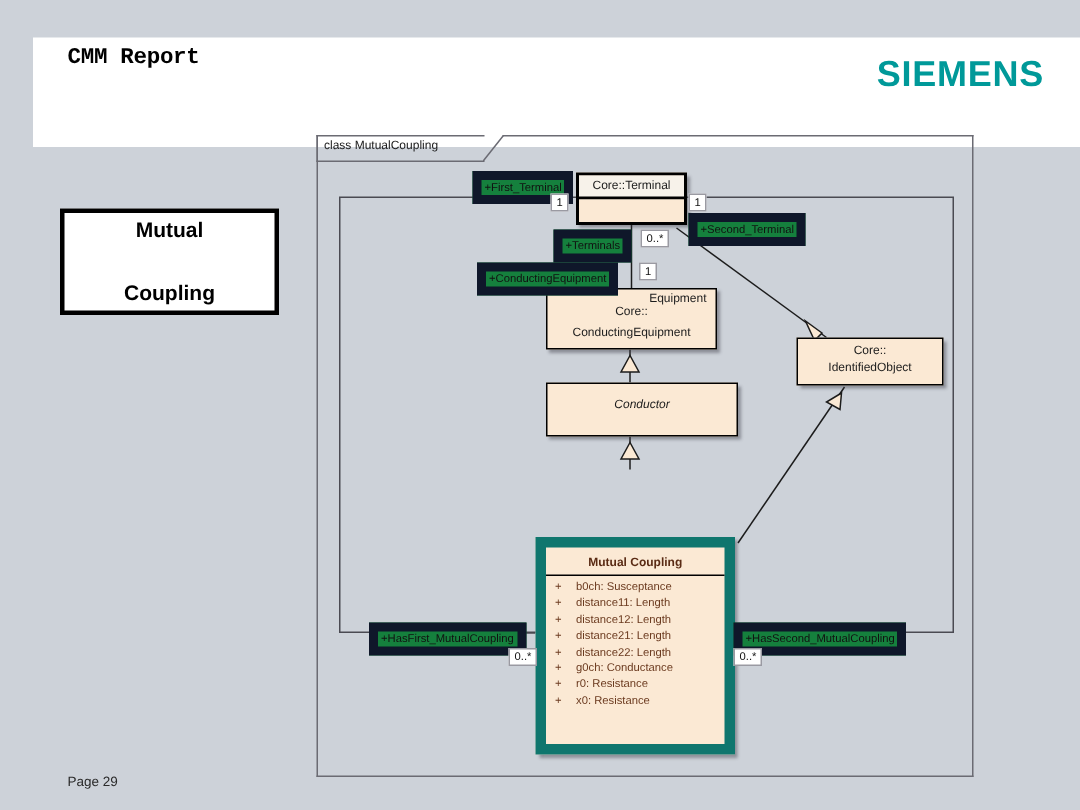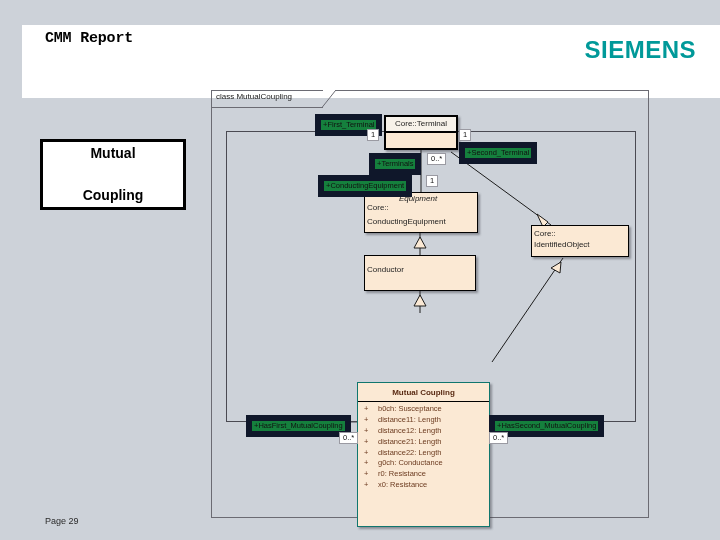--- a/index.html
+++ b/index.html
@@ -153,20 +153,21 @@
   
   .cls {
     position: absolute;
     background: #fbe9d4;
     border: 1px solid #000000;
     box-sizing: border-box;
     box-shadow: 2px 2px 2px rgba(60,60,70,0.45);
   }
   .cls .cls-name {
     display: block;
+    text-align: center;
     font-size: 8px;
     color: #1c1c1c;
     line-height: 1.35;
     padding: 3px 2px;
     white-space: nowrap;
   }
 
   
   .cls-terminal {
     position: absolute;
@@ -192,52 +193,50 @@
   .cls-terminal .tbody {
     height: 13px;
     background: #fbe9d4;
   }
 
   .cls-equipment {
     left: 364px; top: 192px; width: 114px; height: 41px;
   }
   .stereo {
     display:block;
-    text-align: center;
+    text-align: right;
     font-size: 8px;
-    font-style: italic;
     color: #1c1c1c;
     padding: 1px 6px 0 0;
     white-space: nowrap;
   }
   .cls-identified {
     left: 531px; top: 225px; width: 98px; height: 32px;
   }
   .cls-conductor {
-    left: 364px; top: 255px; width: 112px; height: 36px;
+    left: 364px; top: 255px; width: 128px; height: 36px; font-style: italic;
   }
   .cls-acline {
     left: 375px; top: 313px; width: 90px; height: 25px;
   }
   .cls-acline .divider {
     height: 1px; background: #000; margin-top: 1px;
   }
 
   
   .cls-mutual {
     position: absolute;
     left: 357px;
     top: 358px;
     width: 133px;
     height: 145px;
     background: #fbe9d4;
-    border: 1px solid #0f766e;
+    border: 7px solid #0f766e;
     box-sizing: border-box;
     box-shadow: 2px 2px 2px rgba(60,60,70,0.45);
-    margin-top: 24px;
   }
   .cls-mutual .mc-title {
     display: block;
     text-align: center;
     font-size: 8px;
     font-weight: bold;
     color: #5a2b14;
     padding: 5px 0 4px 0;
     border-bottom: 1px solid #000000;
     white-space: nowrap;

